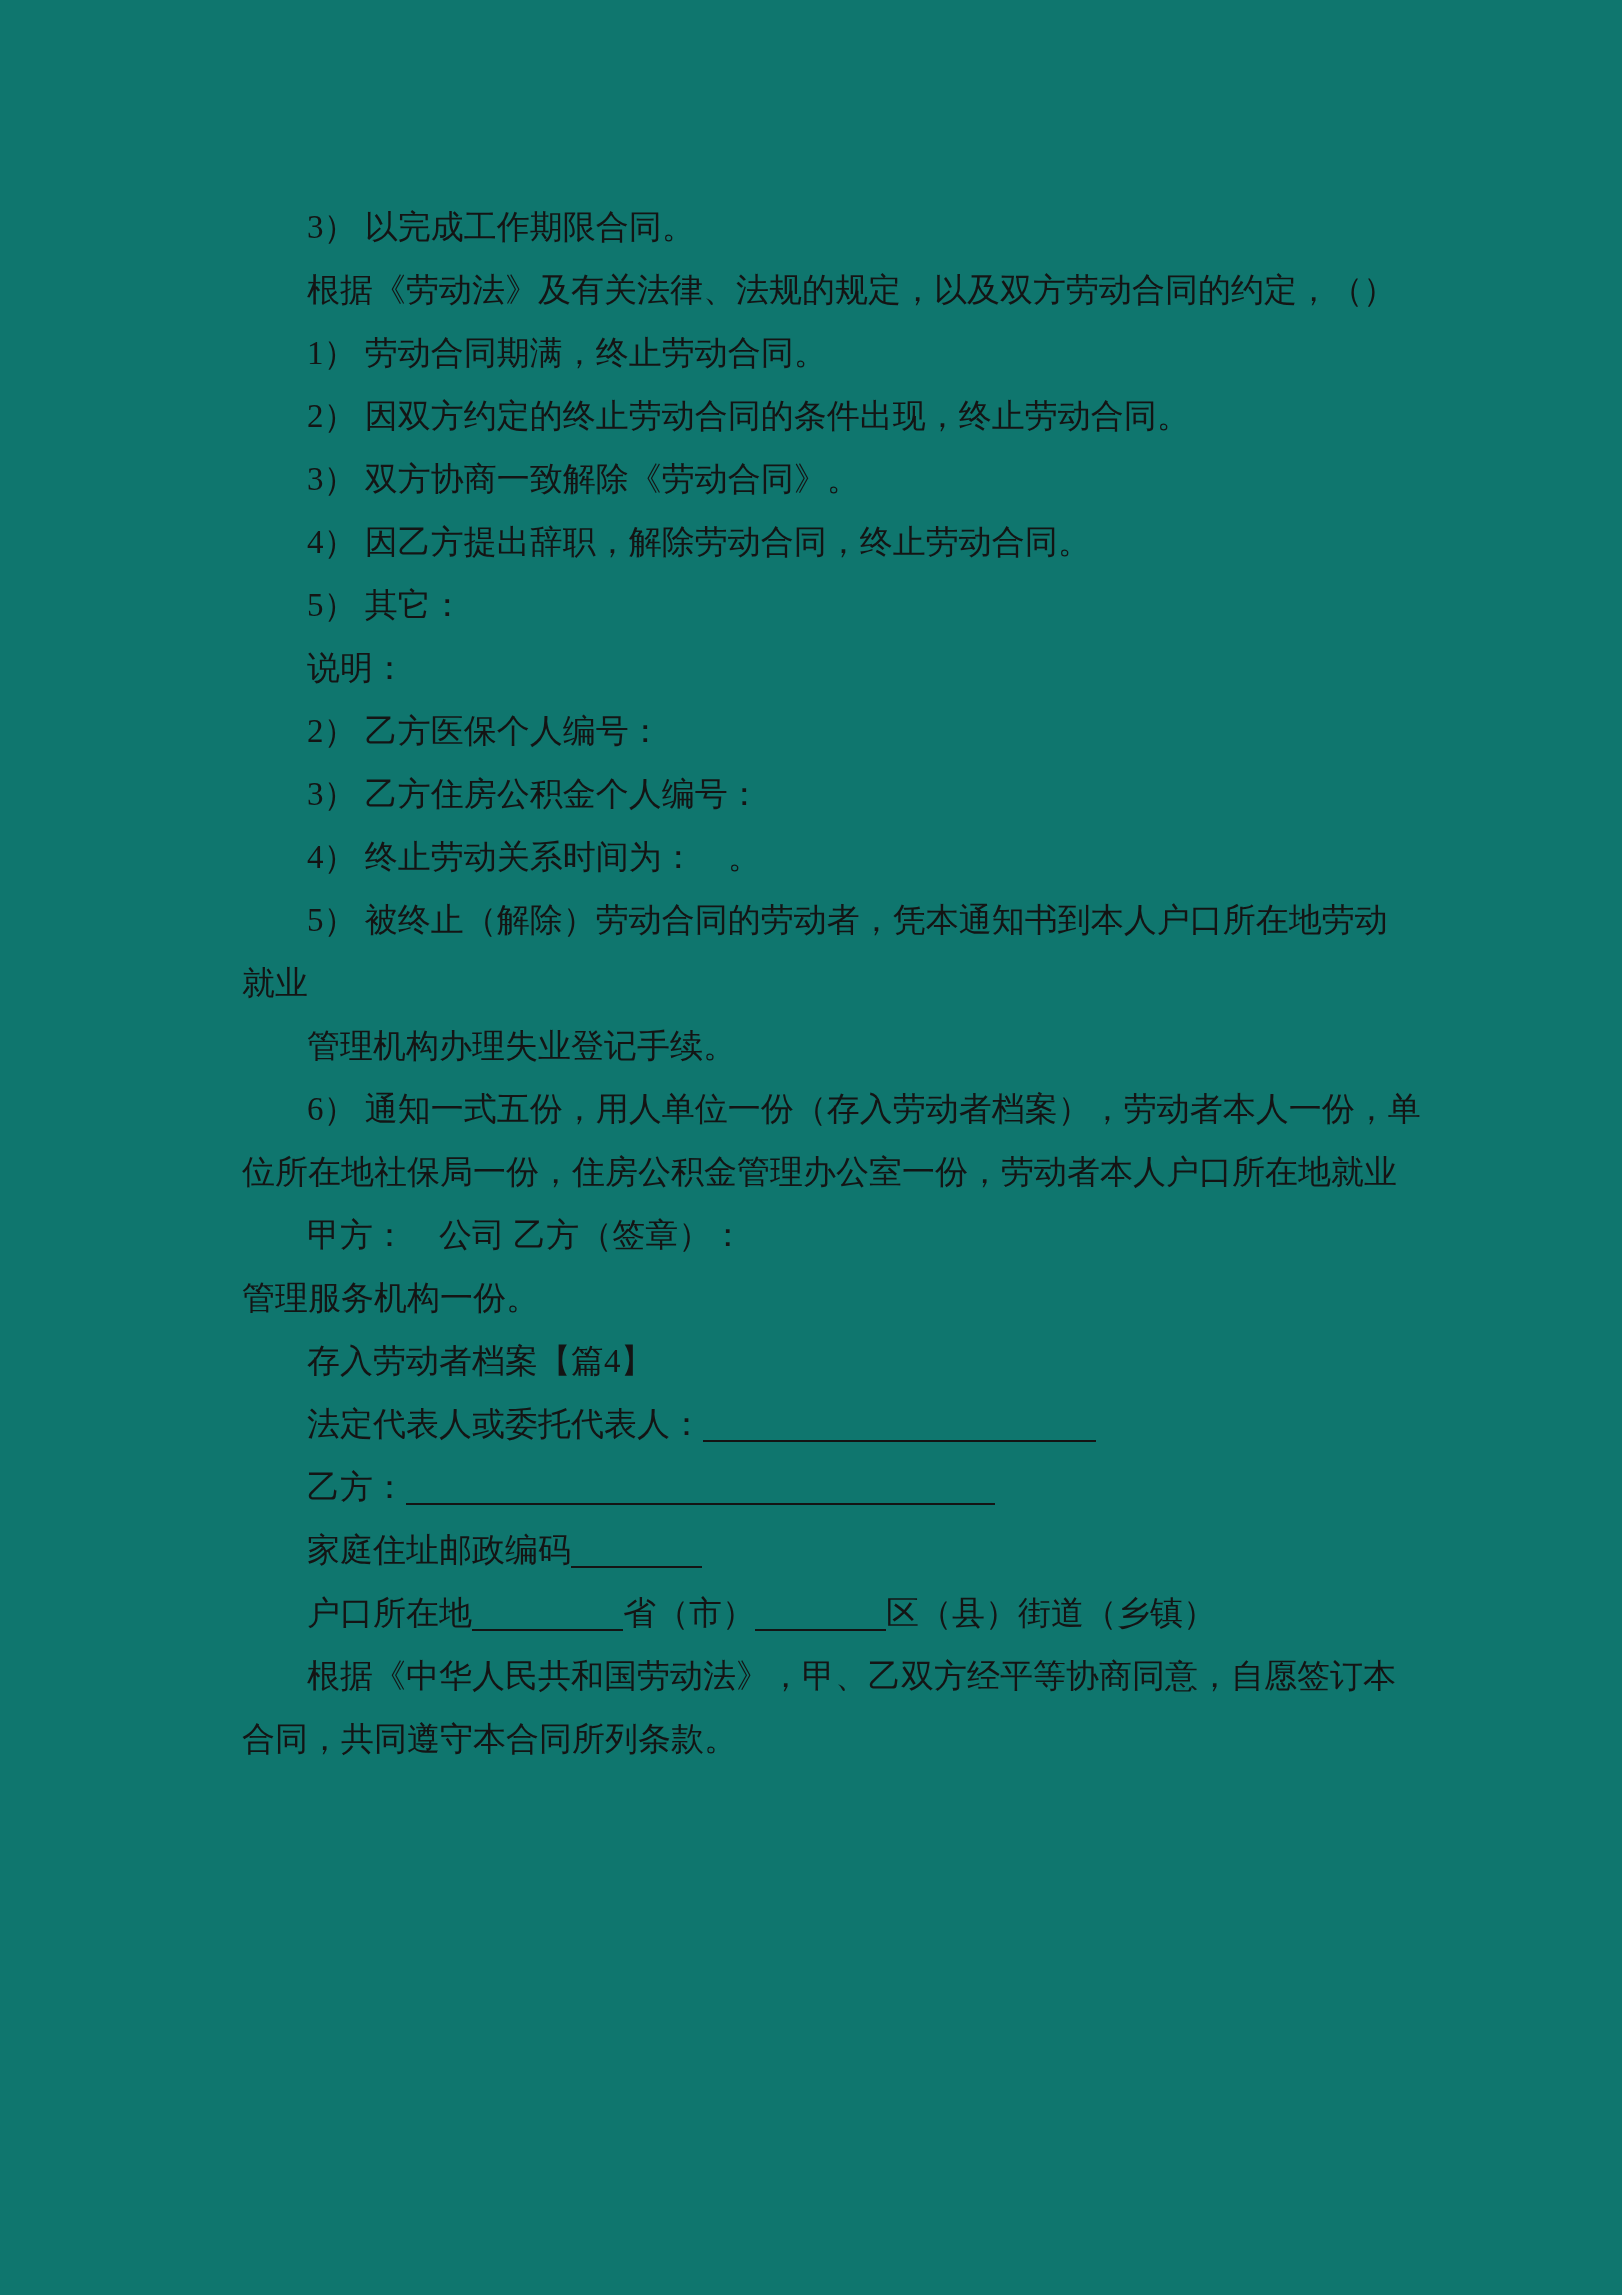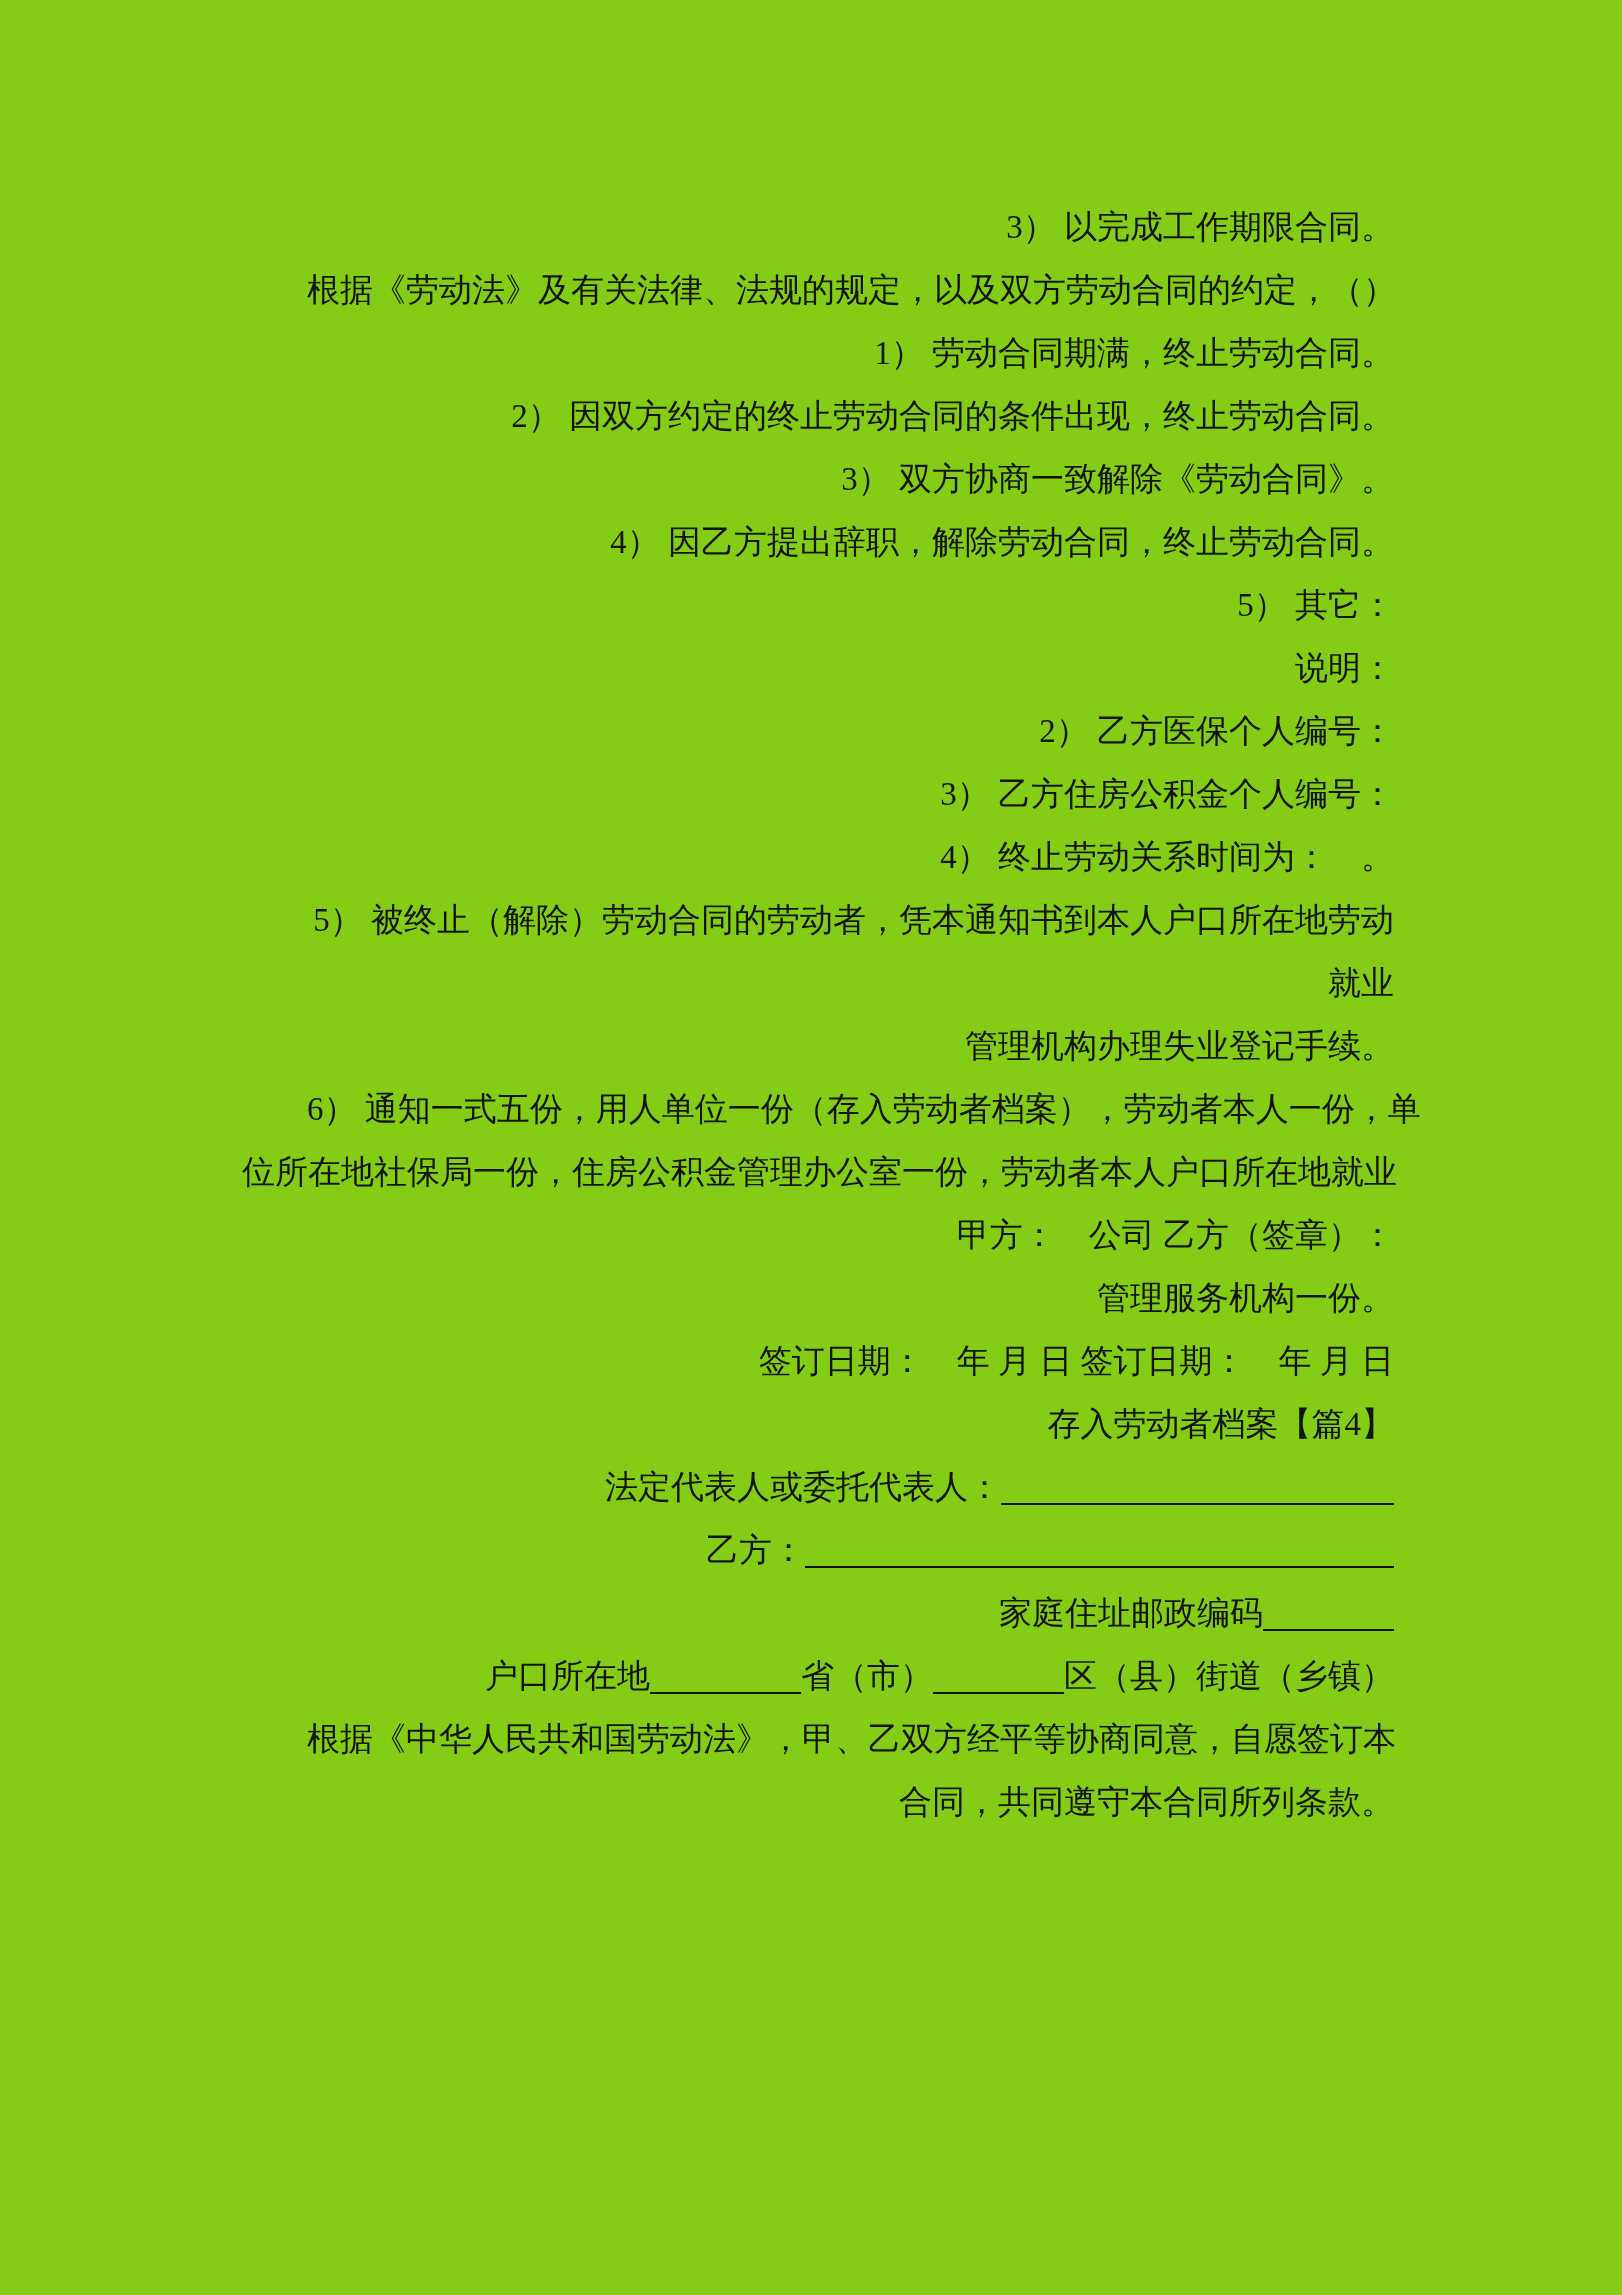--- a/index.html
+++ b/index.html
@@ -35,41 +35,40 @@
   .blank {
     display: inline-block;
     height: 9.2px;
     border-bottom: 2.6px solid #141414;
     vertical-align: -6.5px;
   }
 </style>
 </head>
 <body>
 
-<div class="page" style="background: #84cc16; text-align: right;">
+<div class="page" style="background: #0f766e;">
   <div class="doc-body" style="color: rgb(20, 20, 20);">
       <div class="line indent"><span>3） 以完成工作期限合同。</span></div>
       <div class="line indent"><span>根据《劳动法》及有关法律、法规的规定，以及双方劳动合同的约定，（）</span></div>
       <div class="line indent"><span>1） 劳动合同期满，终止劳动合同。</span></div>
       <div class="line indent"><span>2） 因双方约定的终止劳动合同的条件出现，终止劳动合同。</span></div>
       <div class="line indent"><span>3） 双方协商一致解除《劳动合同》。</span></div>
       <div class="line indent"><span>4） 因乙方提出辞职，解除劳动合同，终止劳动合同。</span></div>
       <div class="line indent"><span>5） 其它：</span></div>
       <div class="line indent"><span>说明：</span></div>
       <div class="line indent"><span>2） 乙方医保个人编号：</span></div>
       <div class="line indent"><span>3） 乙方住房公积金个人编号：</span></div>
       <div class="line indent"><span>4） 终止劳动关系时间为：　。</span></div>
       <div class="line indent"><span>5） 被终止（解除）劳动合同的劳动者，凭本通知书到本人户口所在地劳动</span></div>
       <div class="line"><span>就业</span></div>
       <div class="line indent"><span>管理机构办理失业登记手续。</span></div>
       <div class="line indent"><span>6） 通知一式五份，用人单位一份（存入劳动者档案），劳动者本人一份，单</span></div>
       <div class="line"><span>位所在地社保局一份，住房公积金管理办公室一份，劳动者本人户口所在地就业</span></div>
       <div class="line indent"><span>甲方：　公司 乙方（签章）：</span></div>
       <div class="line"><span>管理服务机构一份。</span></div>
-      <div class="line indent"><span>签订日期：　年 月 日 签订日期：　年 月 日</span></div>
       <div class="line indent"><span>存入劳动者档案【篇4】</span></div>
       <div class="line indent"><span>法定代表人或委托代表人：</span><span class="blank" style="width: 393px;"></span></div>
       <div class="line indent"><span>乙方：</span><span class="blank" style="width: 589px;"></span></div>
       <div class="line indent"><span>家庭住址邮政编码</span><span class="blank" style="width: 131px;"></span></div>
       <div class="line indent"><span>户口所在地</span><span class="blank" style="width: 151px;"></span><span>省（市）</span><span class="blank" style="width: 131px;"></span><span>区（县）街道（乡镇）</span></div>
       <div class="line indent"><span>根据《中华人民共和国劳动法》，甲、乙双方经平等协商同意，自愿签订本</span></div>
       <div class="line"><span>合同，共同遵守本合同所列条款。</span></div>
     </div>
 </div>
 

